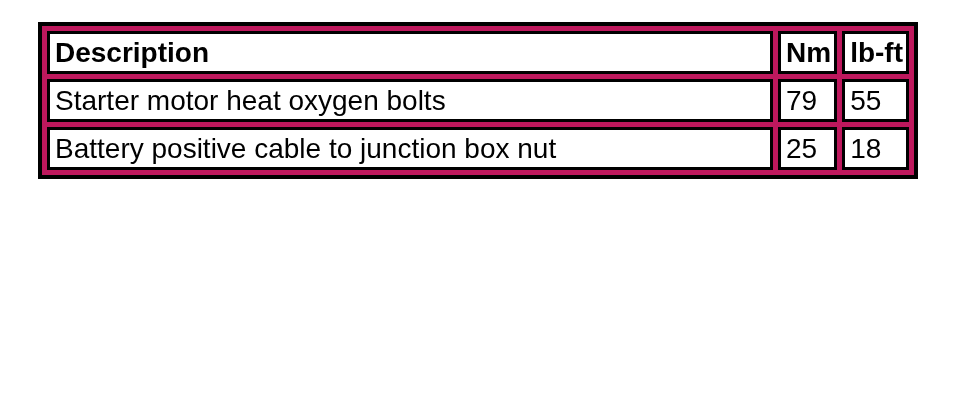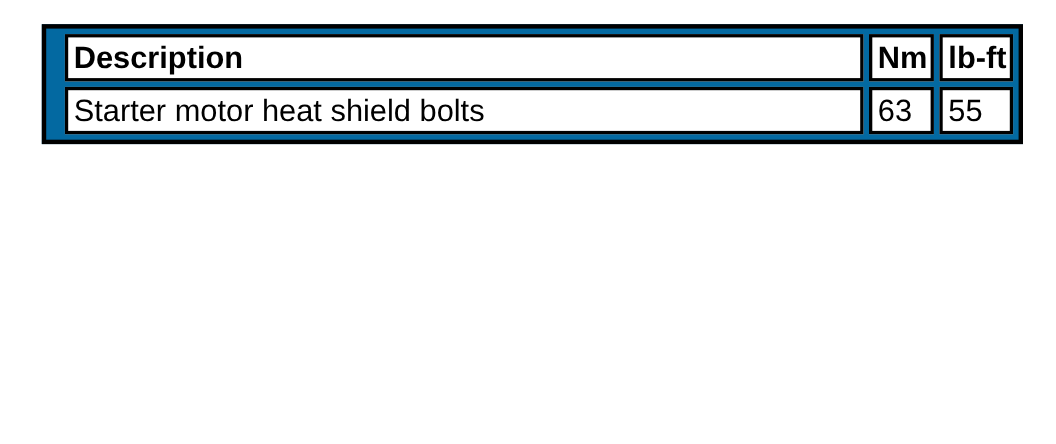--- a/index.html
+++ b/index.html
@@ -14,22 +14,21 @@
     position: relative;
     overflow: hidden;
   }
   .spec-table {
     position: absolute;
     left: 38px;
     top: 22px;
     border-collapse: separate;
     border-spacing: 5px;
     border: 4px solid #000000;
-    background: #0369a1;
-    padding-left: 12px;
+    background: #be185d;
   }
   .spec-table th,
   .spec-table td {
     border: 3px solid #000000;
     background: #ffffff;
     color: #000000;
     font-size: 28px;
     line-height: 37px;
     height: 37px;
     padding: 0 3px 0 5px;
@@ -51,18 +50,23 @@
 <table class="spec-table">
   <thead>
     <tr>
       <th class="col-desc">Description</th>
       <th class="col-nm">Nm</th>
       <th class="col-lbft">lb-ft</th>
     </tr>
   </thead>
   <tbody>
     <tr>
-      <td class="col-desc">Starter motor heat shield bolts</td>
-      <td class="col-nm">63</td>
+      <td class="col-desc">Starter motor heat oxygen bolts</td>
+      <td class="col-nm">79</td>
       <td class="col-lbft">55</td>
+    </tr>
+    <tr>
+      <td class="col-desc">Battery positive cable to junction box nut</td>
+      <td class="col-nm">25</td>
+      <td class="col-lbft">18</td>
     </tr>
   </tbody>
 </table>
 
 </body></html>

